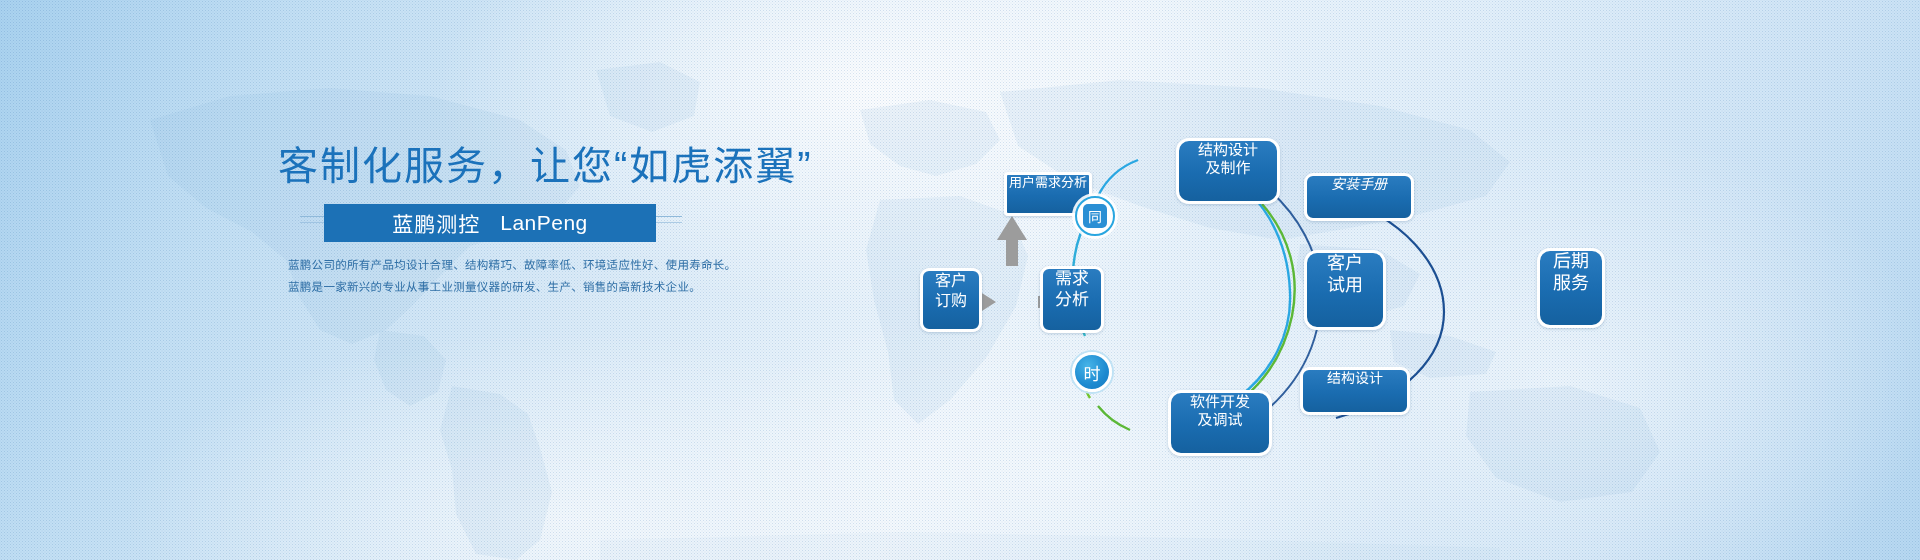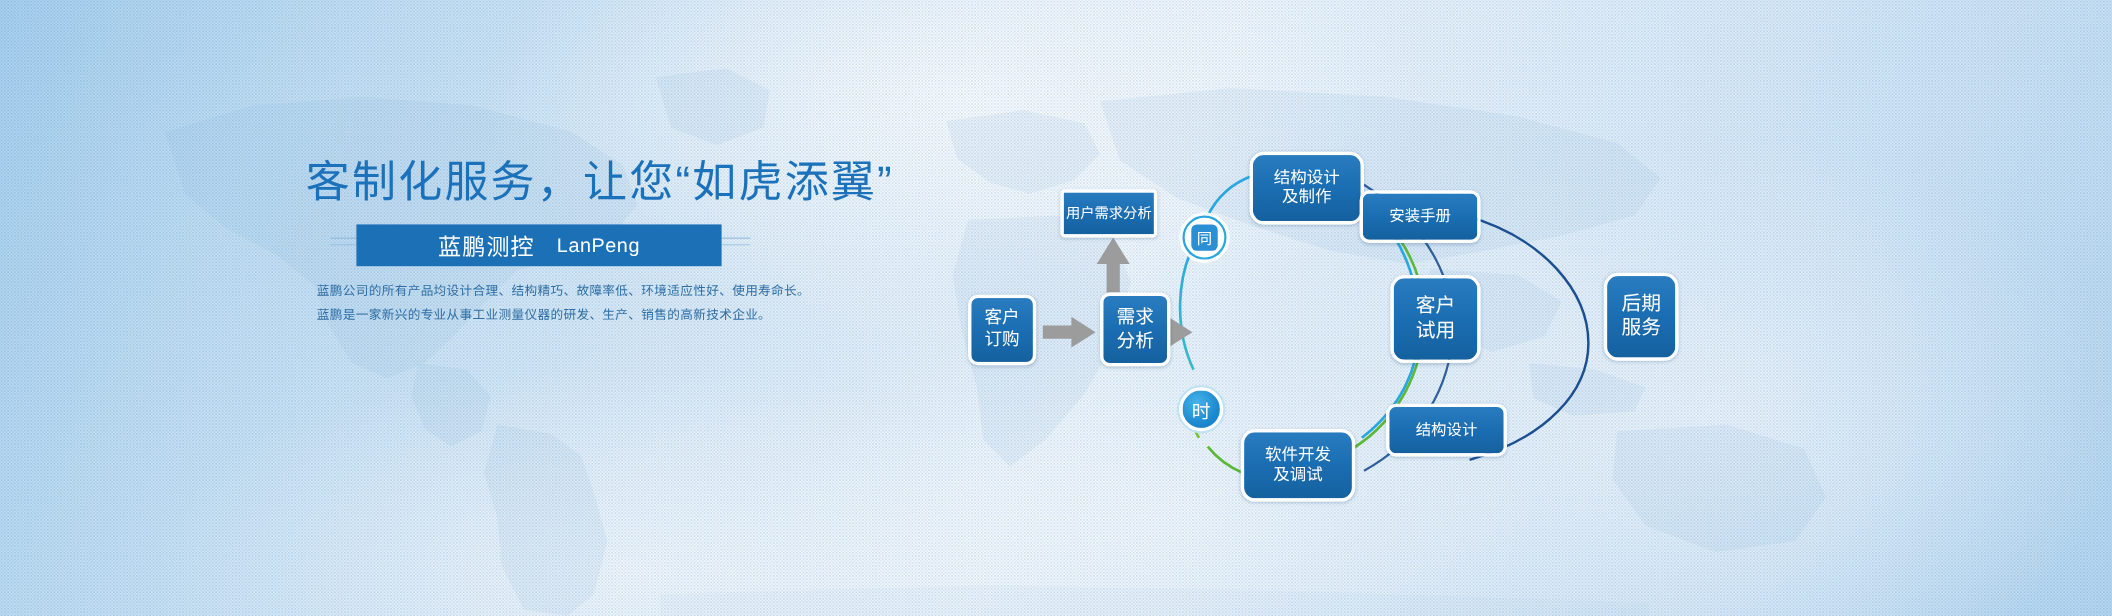--- a/index.html
+++ b/index.html
@@ -38,44 +38,45 @@
     font-size:40px;line-height:56px;letter-spacing:2px;color:#1b72bb;
     white-space:nowrap;font-weight:400;
   }
   #brandbar{
     position:absolute;left:324px;top:204px;width:332px;height:38px;
     background:#1c71b6;
     display:flex;align-items:center;justify-content:center;gap:20px;
     color:#ffffff;font-size:21px;letter-spacing:1px;white-space:nowrap;
   }
   #brandbar .cn{font-size:21px;}
-  #brandbar .en{font-size:18px;letter-spacing:.5px;}
+  #brandbar .en{font-size:21px;letter-spacing:.5px;}
   .barline{position:absolute;top:216px;height:14px;pointer-events:none;}
   .barline i{display:block;height:1px;background:#8fb9da;margin-bottom:5px;}
   .barline i:nth-child(2){opacity:.65;}
   #barline-left{left:300px;width:26px;}
   #barline-right{left:656px;width:26px;}
 
   #sub1{position:absolute;left:288px;top:255px;width:400px;text-align:center;
         font-size:11.5px;line-height:20px;color:#2f6fa6;letter-spacing:.3px;white-space:nowrap;}
   #sub2{position:absolute;left:288px;top:277px;width:400px;text-align:center;
         font-size:11.5px;line-height:20px;color:#2f6fa6;letter-spacing:.3px;white-space:nowrap;}
 
   
   #flow{position:absolute;left:0;top:0;width:1920px;height:560px;}
   #flowsvg{position:absolute;left:0;top:0;width:1920px;height:560px;}
 
   .node{
     position:absolute;box-sizing:border-box;
     background:linear-gradient(180deg,#2a7cc0 0%,#1a6cb0 55%,#15619f 100%);
     border:3px solid #ffffff;
     color:#ffffff;text-align:center;
-    display:flex;align-items:center;justify-content:center;
+    display:flex;justify-content:center;
     line-height:1.22;
     box-shadow:0 1px 3px rgba(20,70,120,.22);
+    margin-left:40px;
   }
   .node.sq{border-radius:4px;}
   .node.rd{border-radius:13px;}
   .node.rd2{border-radius:9px;}
   .node .t{display:block;white-space:pre-line;}
 
   
   .badge{
     position:absolute;width:40px;height:40px;border-radius:50%;
     display:flex;align-items:center;justify-content:center;
@@ -215,34 +216,34 @@
     <div class="node rd" style="left:1136px;top:138px;width:104px;height:66px;font-size:15px;">
       <span class="t">结构设计
 及制作</span>
     </div>
 
     <div class="node rd" style="left:1128px;top:390px;width:104px;height:66px;font-size:15px;">
       <span class="t">软件开发
 及调试</span>
     </div>
 
-    <div class="node rd2" style="left:1236px;top:173px;width:110px;height:48px;font-size:14px;">
+    <div class="node rd2" style="left:1264px;top:173px;width:110px;height:48px;font-size:14px;font-style:italic;">
       <span class="t">安装手册</span>
     </div>
 
     <div class="node rd" style="left:1264px;top:250px;width:82px;height:80px;font-size:18px;">
       <span class="t">客户
 试用</span>
     </div>
 
     <div class="node rd2" style="left:1260px;top:367px;width:110px;height:48px;font-size:14px;">
       <span class="t">结构设计</span>
     </div>
 
-    <div class="node rd" style="left:1458px;top:248px;width:68px;height:80px;font-size:18px;">
+    <div class="node rd" style="left:1497px;top:248px;width:68px;height:80px;font-size:18px;">
       <span class="t">后期
 服务</span>
     </div>
 
     <div class="badge badge-tong" style="left:1075px;top:196px;">
       <span class="inner">同</span>
     </div>
 
     <div class="badge badge-shi" style="left:1072px;top:352px;">
       <span>时</span>

